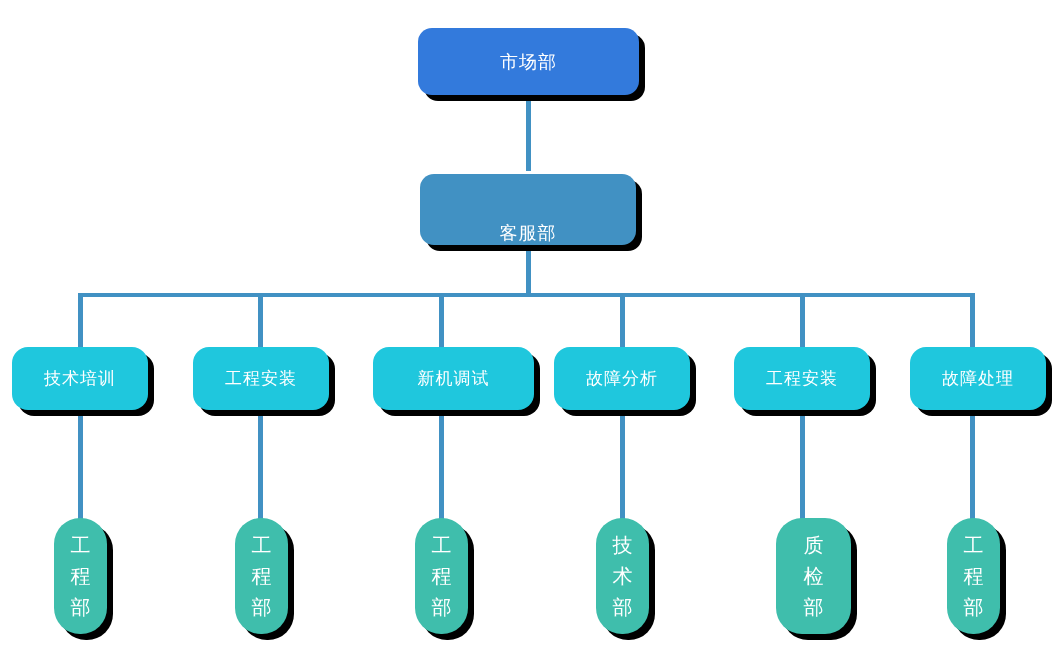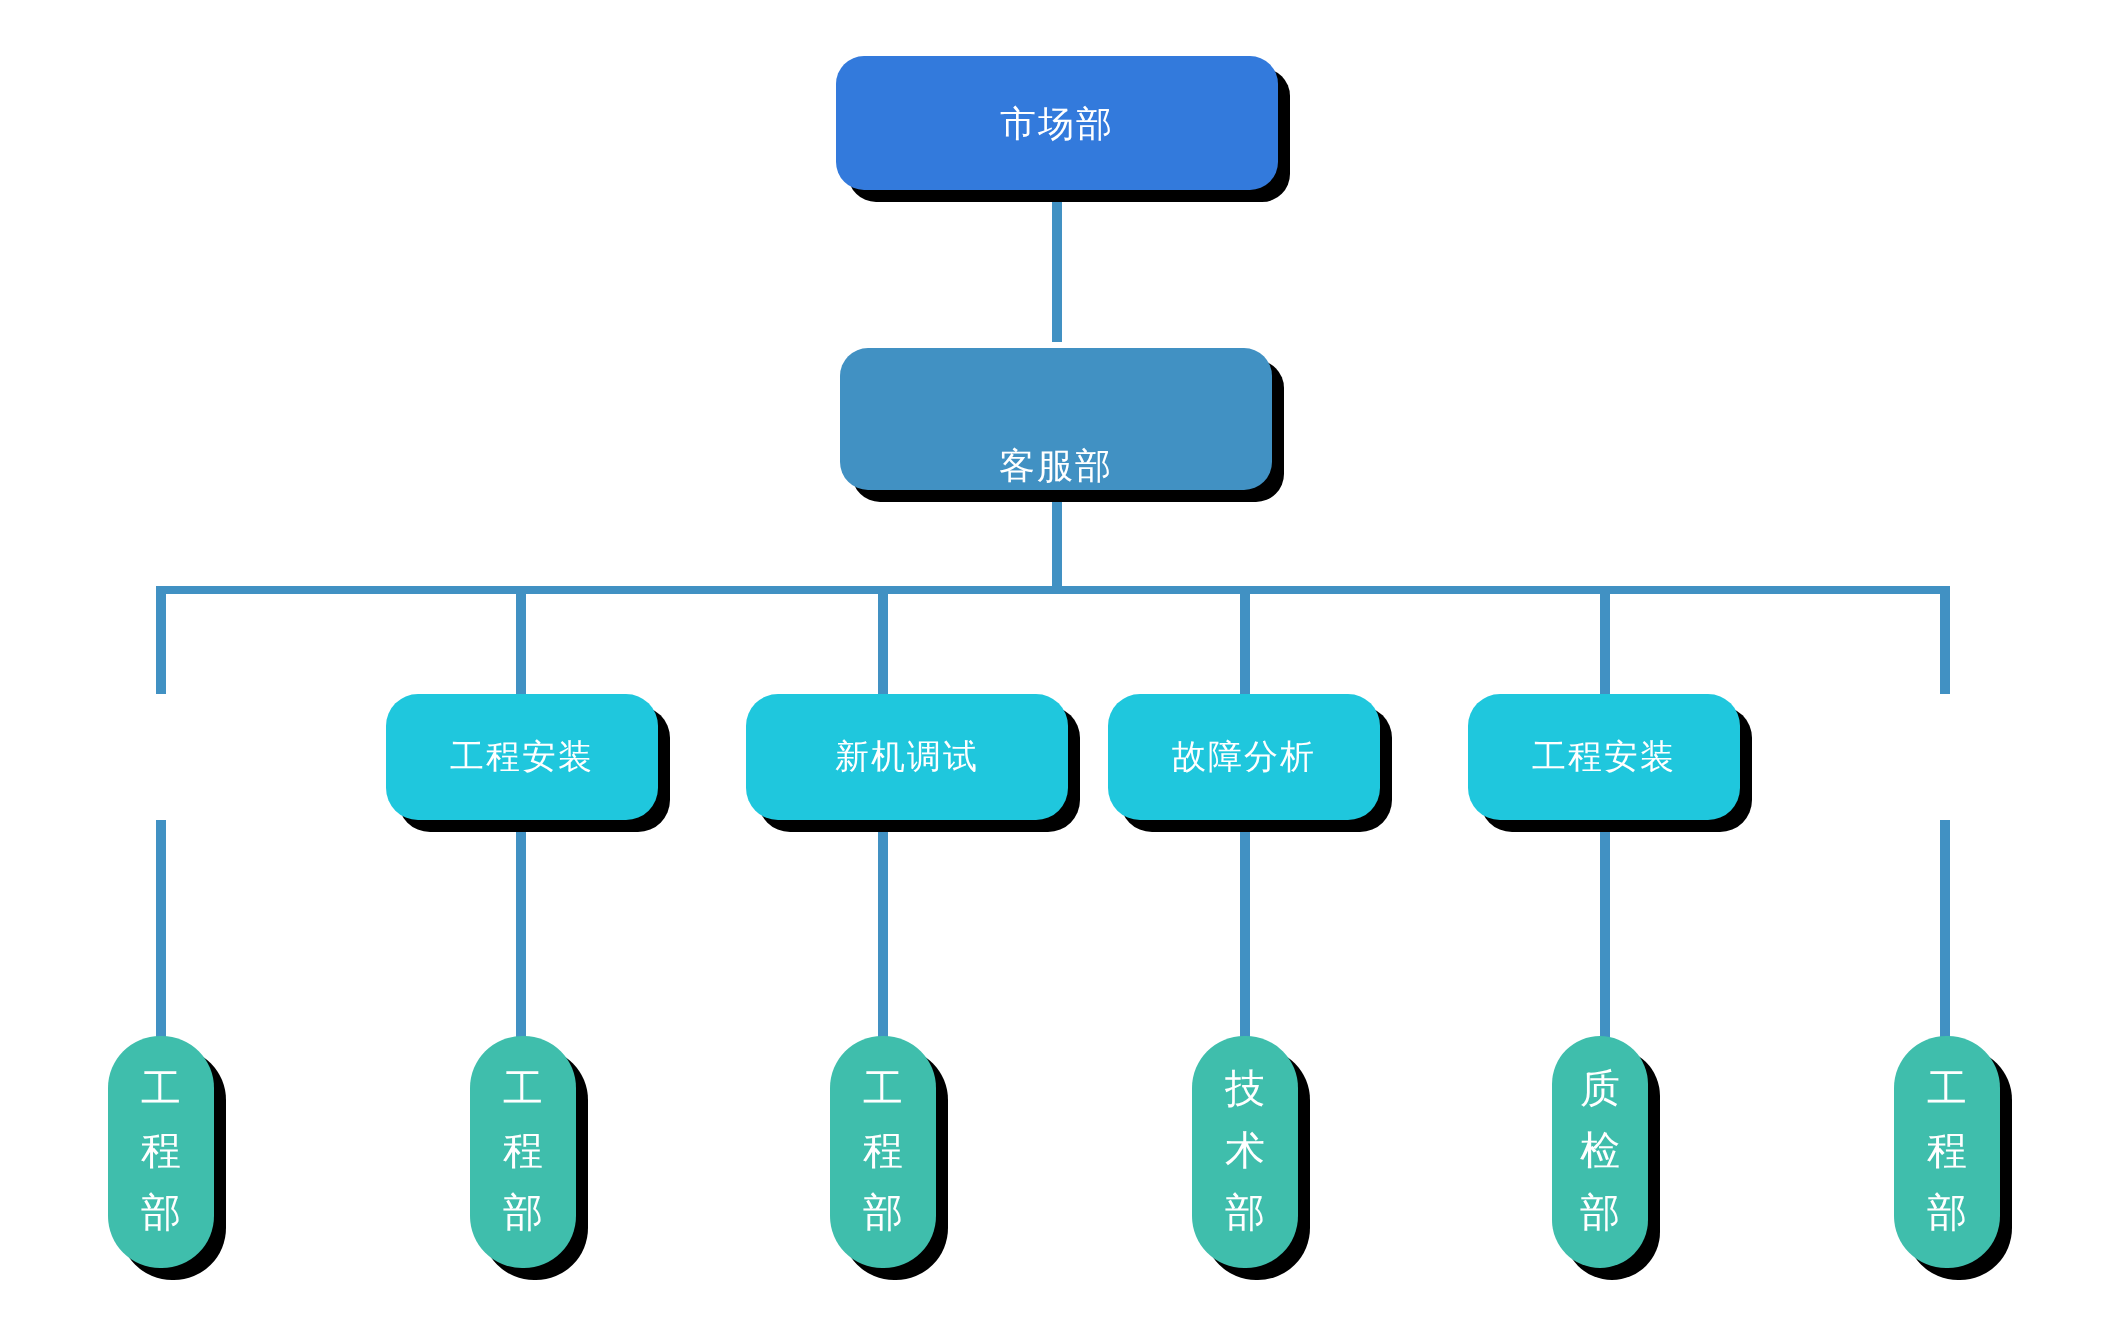--- a/index.html
+++ b/index.html
@@ -103,45 +103,51 @@
   <div class="conn" style="left:970px; top:410px; width:5px; height:110px;"></div>
 
   <div class="node tier1" style="left:418px; top:28px; width:221px; height:67px;">
     <span>市场部</span>
   </div>
 
   <div class="node tier2" style="left:420px; top:174px; width:216px; height:71px;align-items:flex-end;">
     <span>客服部</span>
   </div>
 
+  <div class="node tier3" style="left:12px; top:347px; width:136px; height:63px;">
+    <span>技术培训</span>
+  </div>
   <div class="node tier3" style="left:193px; top:347px; width:136px; height:63px;">
     <span>工程安装</span>
   </div>
   <div class="node tier3" style="left:373px; top:347px; width:161px; height:63px;">
     <span>新机调试</span>
   </div>
   <div class="node tier3" style="left:554px; top:347px; width:136px; height:63px;">
     <span>故障分析</span>
   </div>
   <div class="node tier3" style="left:734px; top:347px; width:136px; height:63px;">
     <span>工程安装</span>
+  </div>
+  <div class="node tier3" style="left:910px; top:347px; width:136px; height:63px;">
+    <span>故障处理</span>
   </div>
 
   <div class="node tier4" style="left:54px; top:518px; width:53px; height:116px;">
     <span class="vtext">工程部</span>
   </div>
   <div class="node tier4" style="left:235px; top:518px; width:53px; height:116px;">
     <span class="vtext">工程部</span>
   </div>
   <div class="node tier4" style="left:415px; top:518px; width:53px; height:116px;">
     <span class="vtext">工程部</span>
   </div>
   <div class="node tier4" style="left:596px; top:518px; width:53px; height:116px;">
     <span class="vtext">技术部</span>
   </div>
-  <div class="node tier4" style="left:776px; top:518px; width:48px; height:116px;text-align:center;">
+  <div class="node tier4" style="left:776px; top:518px; width:75px; height:116px;text-align:center;">
     <span class="vtext">质检部</span>
   </div>
   <div class="node tier4" style="left:947px; top:518px; width:53px; height:116px;">
     <span class="vtext">工程部</span>
   </div>
 
 </div>
 
 </body></html>

